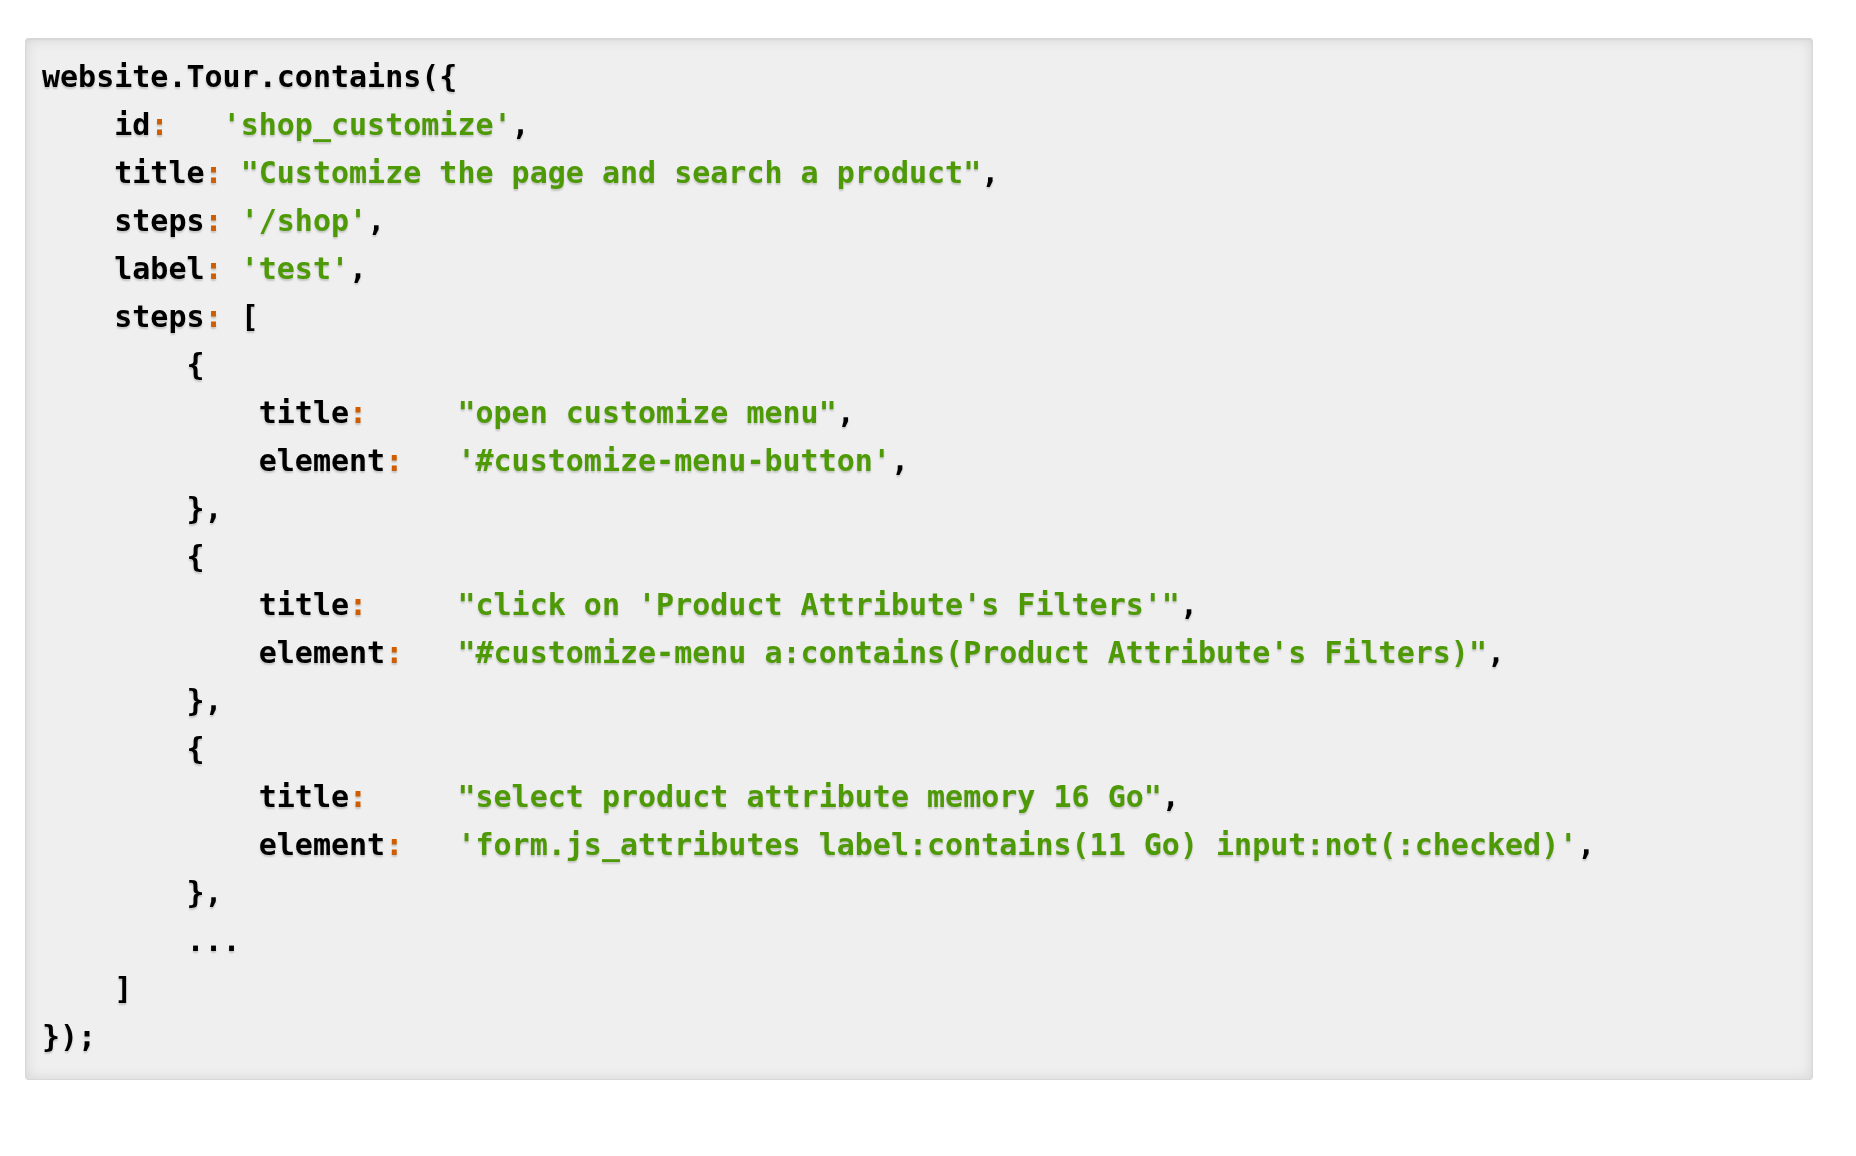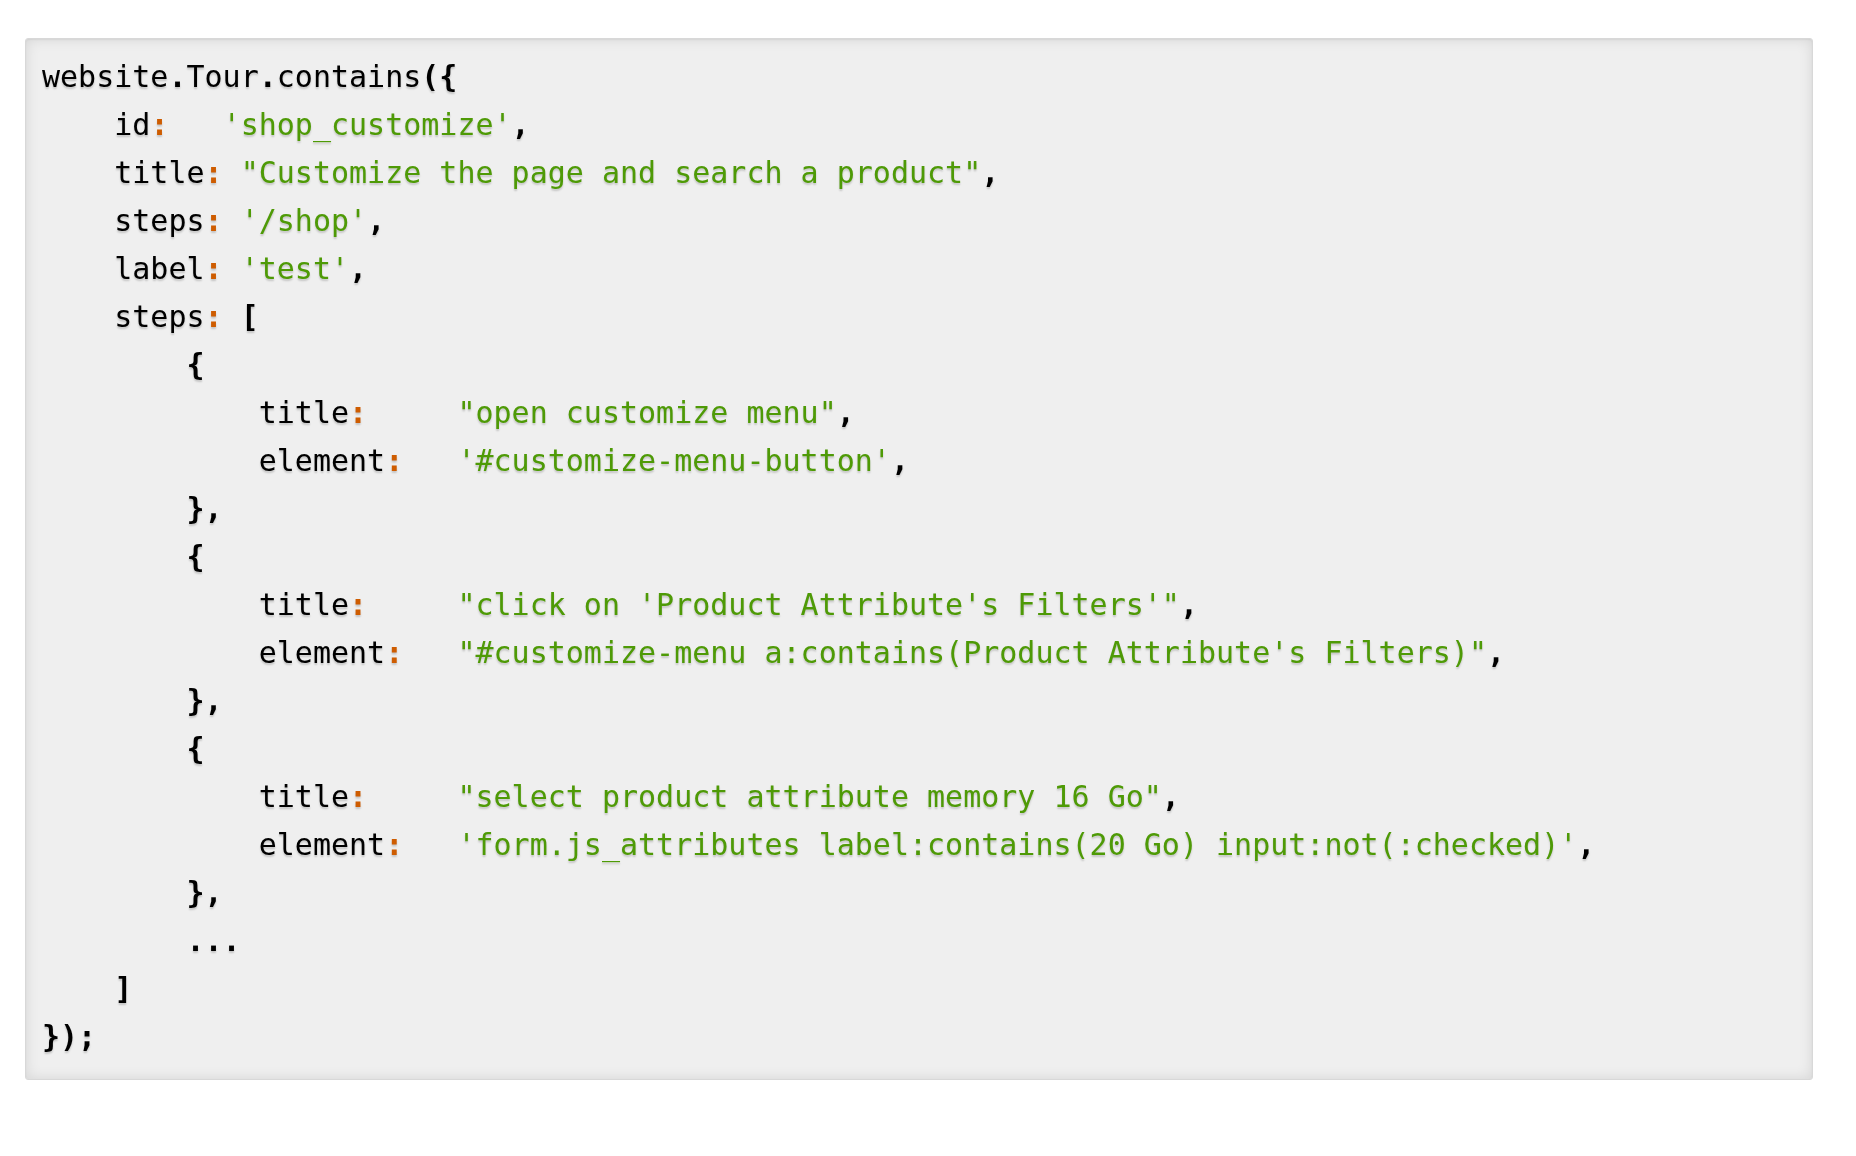--- a/index.html
+++ b/index.html
@@ -26,25 +26,25 @@
   }
   pre.code {
     margin: 0;
     font-family: "DejaVu Sans Mono", "Liberation Mono", monospace;
     font-size: 30px;
     line-height: 48px;
     white-space: pre;
     color: var(--tok-name, #000000);
     text-shadow: 0 2px 2px rgba(0,0,0,0.18);
   }
-  .tok-n { color: var(--tok-name, #000000); font-weight: normal; }
+  .tok-n { color: var(--tok-name, #000000); font-weight: bold; }
   .tok-w { color: var(--tok-name, #000000); }
   .tok-p { color: var(--tok-punct, #000000); font-weight: bold; }
   .tok-o { color: var(--tok-op, #ce5c00); font-weight: bold; }
-  .tok-s { color: var(--tok-str, #4e9a06); font-weight: normal; }
+  .tok-s { color: var(--tok-str, #4e9a06); font-weight: bold; }
   .code-line { display: inline; }
 </style>
 </head>
 <body>
 
 <div class="code-panel">
   <pre class="code"><span class="code-line"><span class="tok-n">website</span><span class="tok-p">.</span><span class="tok-n">Tour</span><span class="tok-p">.</span><span class="tok-n">contains</span><span class="tok-p">({</span></span>
 <span class="code-line"><span class="tok-w">    </span><span class="tok-n">id</span><span class="tok-o">:</span><span class="tok-w">   </span><span class="tok-s">'shop_customize'</span><span class="tok-p">,</span></span>
 <span class="code-line"><span class="tok-w">    </span><span class="tok-n">title</span><span class="tok-o">:</span><span class="tok-w"> </span><span class="tok-s">"Customize the page and search a product"</span><span class="tok-p">,</span></span>
 <span class="code-line"><span class="tok-w">    </span><span class="tok-n">steps</span><span class="tok-o">:</span><span class="tok-w"> </span><span class="tok-s">'/shop'</span><span class="tok-p">,</span></span>
@@ -53,18 +53,18 @@
 <span class="code-line"><span class="tok-w">        </span><span class="tok-p">{</span></span>
 <span class="code-line"><span class="tok-w">            </span><span class="tok-n">title</span><span class="tok-o">:</span><span class="tok-w">     </span><span class="tok-s">"open customize menu"</span><span class="tok-p">,</span></span>
 <span class="code-line"><span class="tok-w">            </span><span class="tok-n">element</span><span class="tok-o">:</span><span class="tok-w">   </span><span class="tok-s">'#customize-menu-button'</span><span class="tok-p">,</span></span>
 <span class="code-line"><span class="tok-w">        </span><span class="tok-p">},</span></span>
 <span class="code-line"><span class="tok-w">        </span><span class="tok-p">{</span></span>
 <span class="code-line"><span class="tok-w">            </span><span class="tok-n">title</span><span class="tok-o">:</span><span class="tok-w">     </span><span class="tok-s">"click on 'Product Attribute's Filters'"</span><span class="tok-p">,</span></span>
 <span class="code-line"><span class="tok-w">            </span><span class="tok-n">element</span><span class="tok-o">:</span><span class="tok-w">   </span><span class="tok-s">"#customize-menu a:contains(Product Attribute's Filters)"</span><span class="tok-p">,</span></span>
 <span class="code-line"><span class="tok-w">        </span><span class="tok-p">},</span></span>
 <span class="code-line"><span class="tok-w">        </span><span class="tok-p">{</span></span>
 <span class="code-line"><span class="tok-w">            </span><span class="tok-n">title</span><span class="tok-o">:</span><span class="tok-w">     </span><span class="tok-s">"select product attribute memory 16 Go"</span><span class="tok-p">,</span></span>
-<span class="code-line"><span class="tok-w">            </span><span class="tok-n">element</span><span class="tok-o">:</span><span class="tok-w">   </span><span class="tok-s">'form.js_attributes label:contains(20 Go) input:not(:checked)'</span><span class="tok-p">,</span></span>
+<span class="code-line"><span class="tok-w">            </span><span class="tok-n">element</span><span class="tok-o">:</span><span class="tok-w">   </span><span class="tok-s">'form.js_attributes label:contains(11 Go) input:not(:checked)'</span><span class="tok-p">,</span></span>
 <span class="code-line"><span class="tok-w">        </span><span class="tok-p">},</span></span>
 <span class="code-line"><span class="tok-w">        </span><span class="tok-p">...</span></span>
 <span class="code-line"><span class="tok-w">    </span><span class="tok-p">]</span></span>
 <span class="code-line"><span class="tok-p">});</span></span></pre>
 </div>
 
 </body></html>

